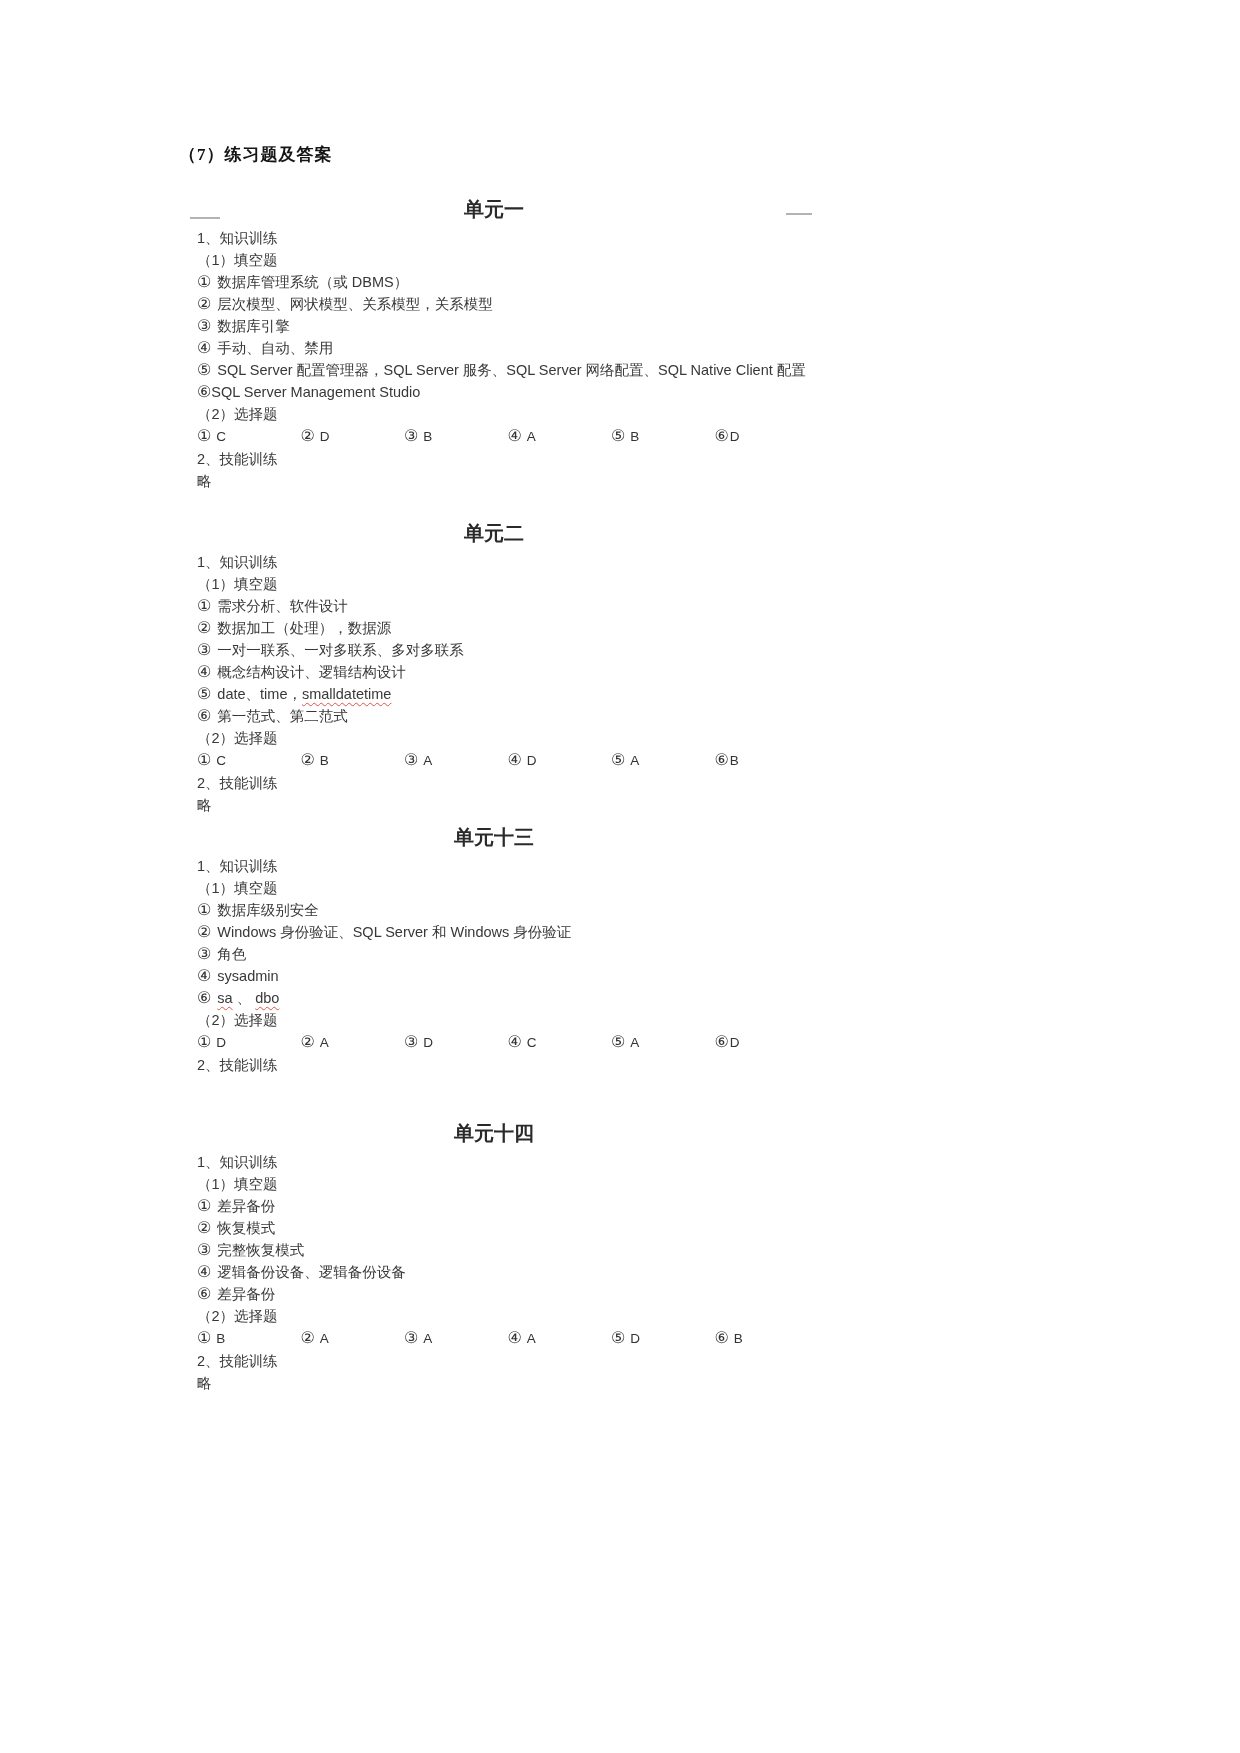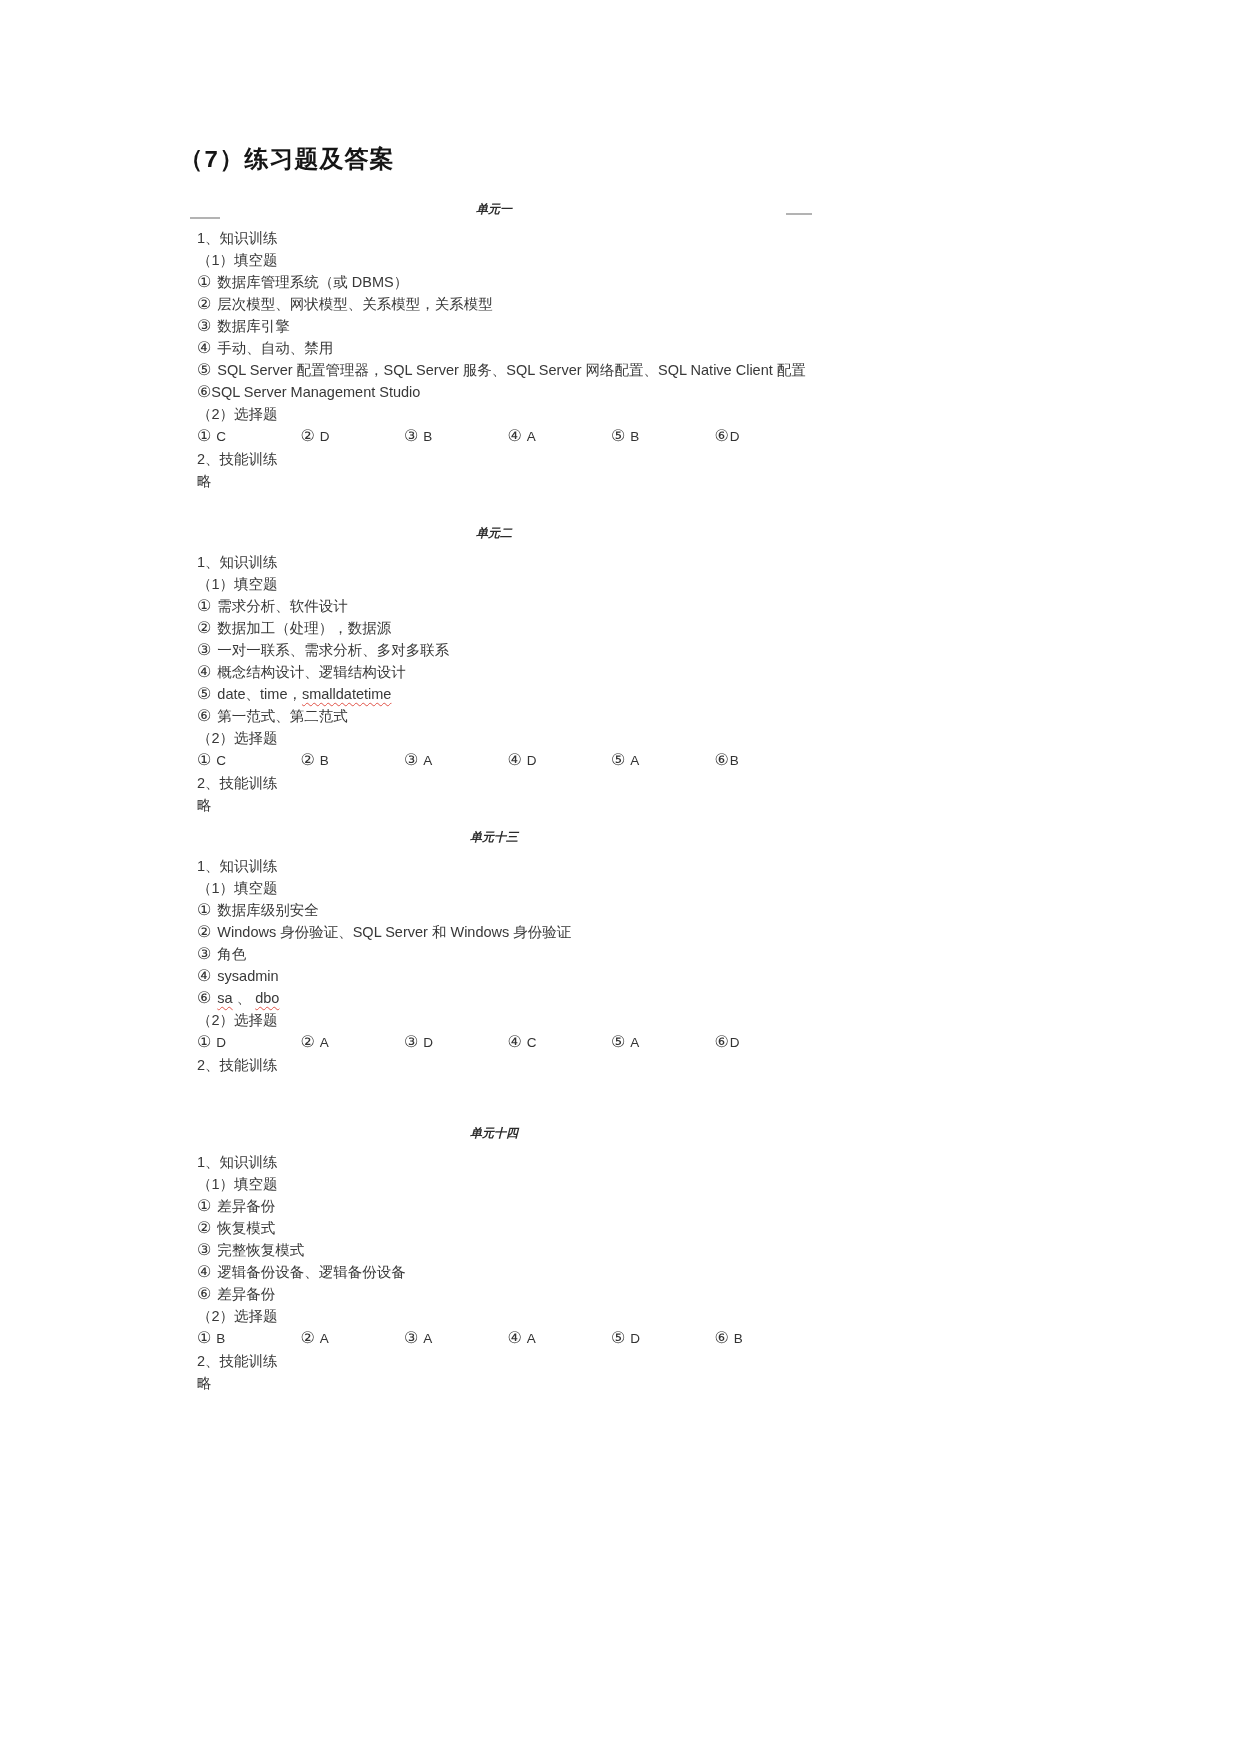--- a/index.html
+++ b/index.html
@@ -9,25 +9,25 @@
     height: 1753px;
     background: #ffffff;
     font-family: "Liberation Sans", sans-serif;
     color: #3a3a3a;
     overflow: hidden;
   }
   .doc-title {
     position: absolute;
     left: 179px;
     top: 143px;
-    font-size: 24px;
+    font-size: 17px;
     font-weight: bold;
     color: #151515;
     letter-spacing: 1px;
-    font-family: Liberation Mono, monospace;
+    font-family: Liberation Serif, serif;
   }
   .artifact-dash {
     position: absolute;
     height: 2px;
     background: #b3b3b3;
   }
   .artifact-dash.left  { left: 190px; top: 217px; width: 30px; }
   .artifact-dash.right { left: 786px; top: 213px; width: 26px; }
   .scan-area {
     position: absolute;
@@ -36,25 +36,24 @@
     width: 648px;
   }
   .unit { }
   .unit + .unit { margin-top: 28px; }
   .unit:nth-of-type(3) { margin-top: 8px; }
   .unit:nth-of-type(4) { margin-top: 44px; }
   .unit-heading {
     text-align: center;
     font-family: "Liberation Serif", serif;
     font-weight: bold;
-    font-size: 12px;
+    font-size: 20px;
     color: #2a2a2a;
     line-height: 26px;
     margin-bottom: 5px;
-    font-style: italic;
   }
   .doc-line {
     line-height: 22px;
     font-size: 14.5px;
     padding-left: 27px;
     color: #383838;
     white-space: nowrap;
   }
   .doc-line .circ {
     font-size: 16px;
@@ -115,21 +114,21 @@
         </div>
         <div class="doc-line">2、技能训练</div>
         <div class="doc-line">略</div>
       </div>
       <div class="unit">
         <div class="unit-heading">单元二</div>
         <div class="doc-line">1、知识训练</div>
         <div class="doc-line">（1）填空题</div>
         <div class="doc-line fill-item"><span class="circ">①</span><span>需求分析、软件设计</span></div>
         <div class="doc-line fill-item"><span class="circ">②</span><span>数据加工（处理），数据源</span></div>
-        <div class="doc-line fill-item"><span class="circ">③</span><span>一对一联系、需求分析、多对多联系</span></div>
+        <div class="doc-line fill-item"><span class="circ">③</span><span>一对一联系、一对多联系、多对多联系</span></div>
         <div class="doc-line fill-item"><span class="circ">④</span><span>概念结构设计、逻辑结构设计</span></div>
         <div class="doc-line fill-item"><span class="circ">⑤</span><span>date、time，</span><span class="wavy">smalldatetime</span></div>
         <div class="doc-line fill-item"><span class="circ">⑥</span><span>第一范式、第二范式</span></div>
         <div class="doc-line">（2）选择题</div>
         <div class="answer-row">
           <span class="answer-cell"><span class="circ">①</span><span>C</span></span>
           <span class="answer-cell"><span class="circ">②</span><span>B</span></span>
           <span class="answer-cell"><span class="circ">③</span><span>A</span></span>
           <span class="answer-cell"><span class="circ">④</span><span>D</span></span>
           <span class="answer-cell"><span class="circ">⑤</span><span>A</span></span>

